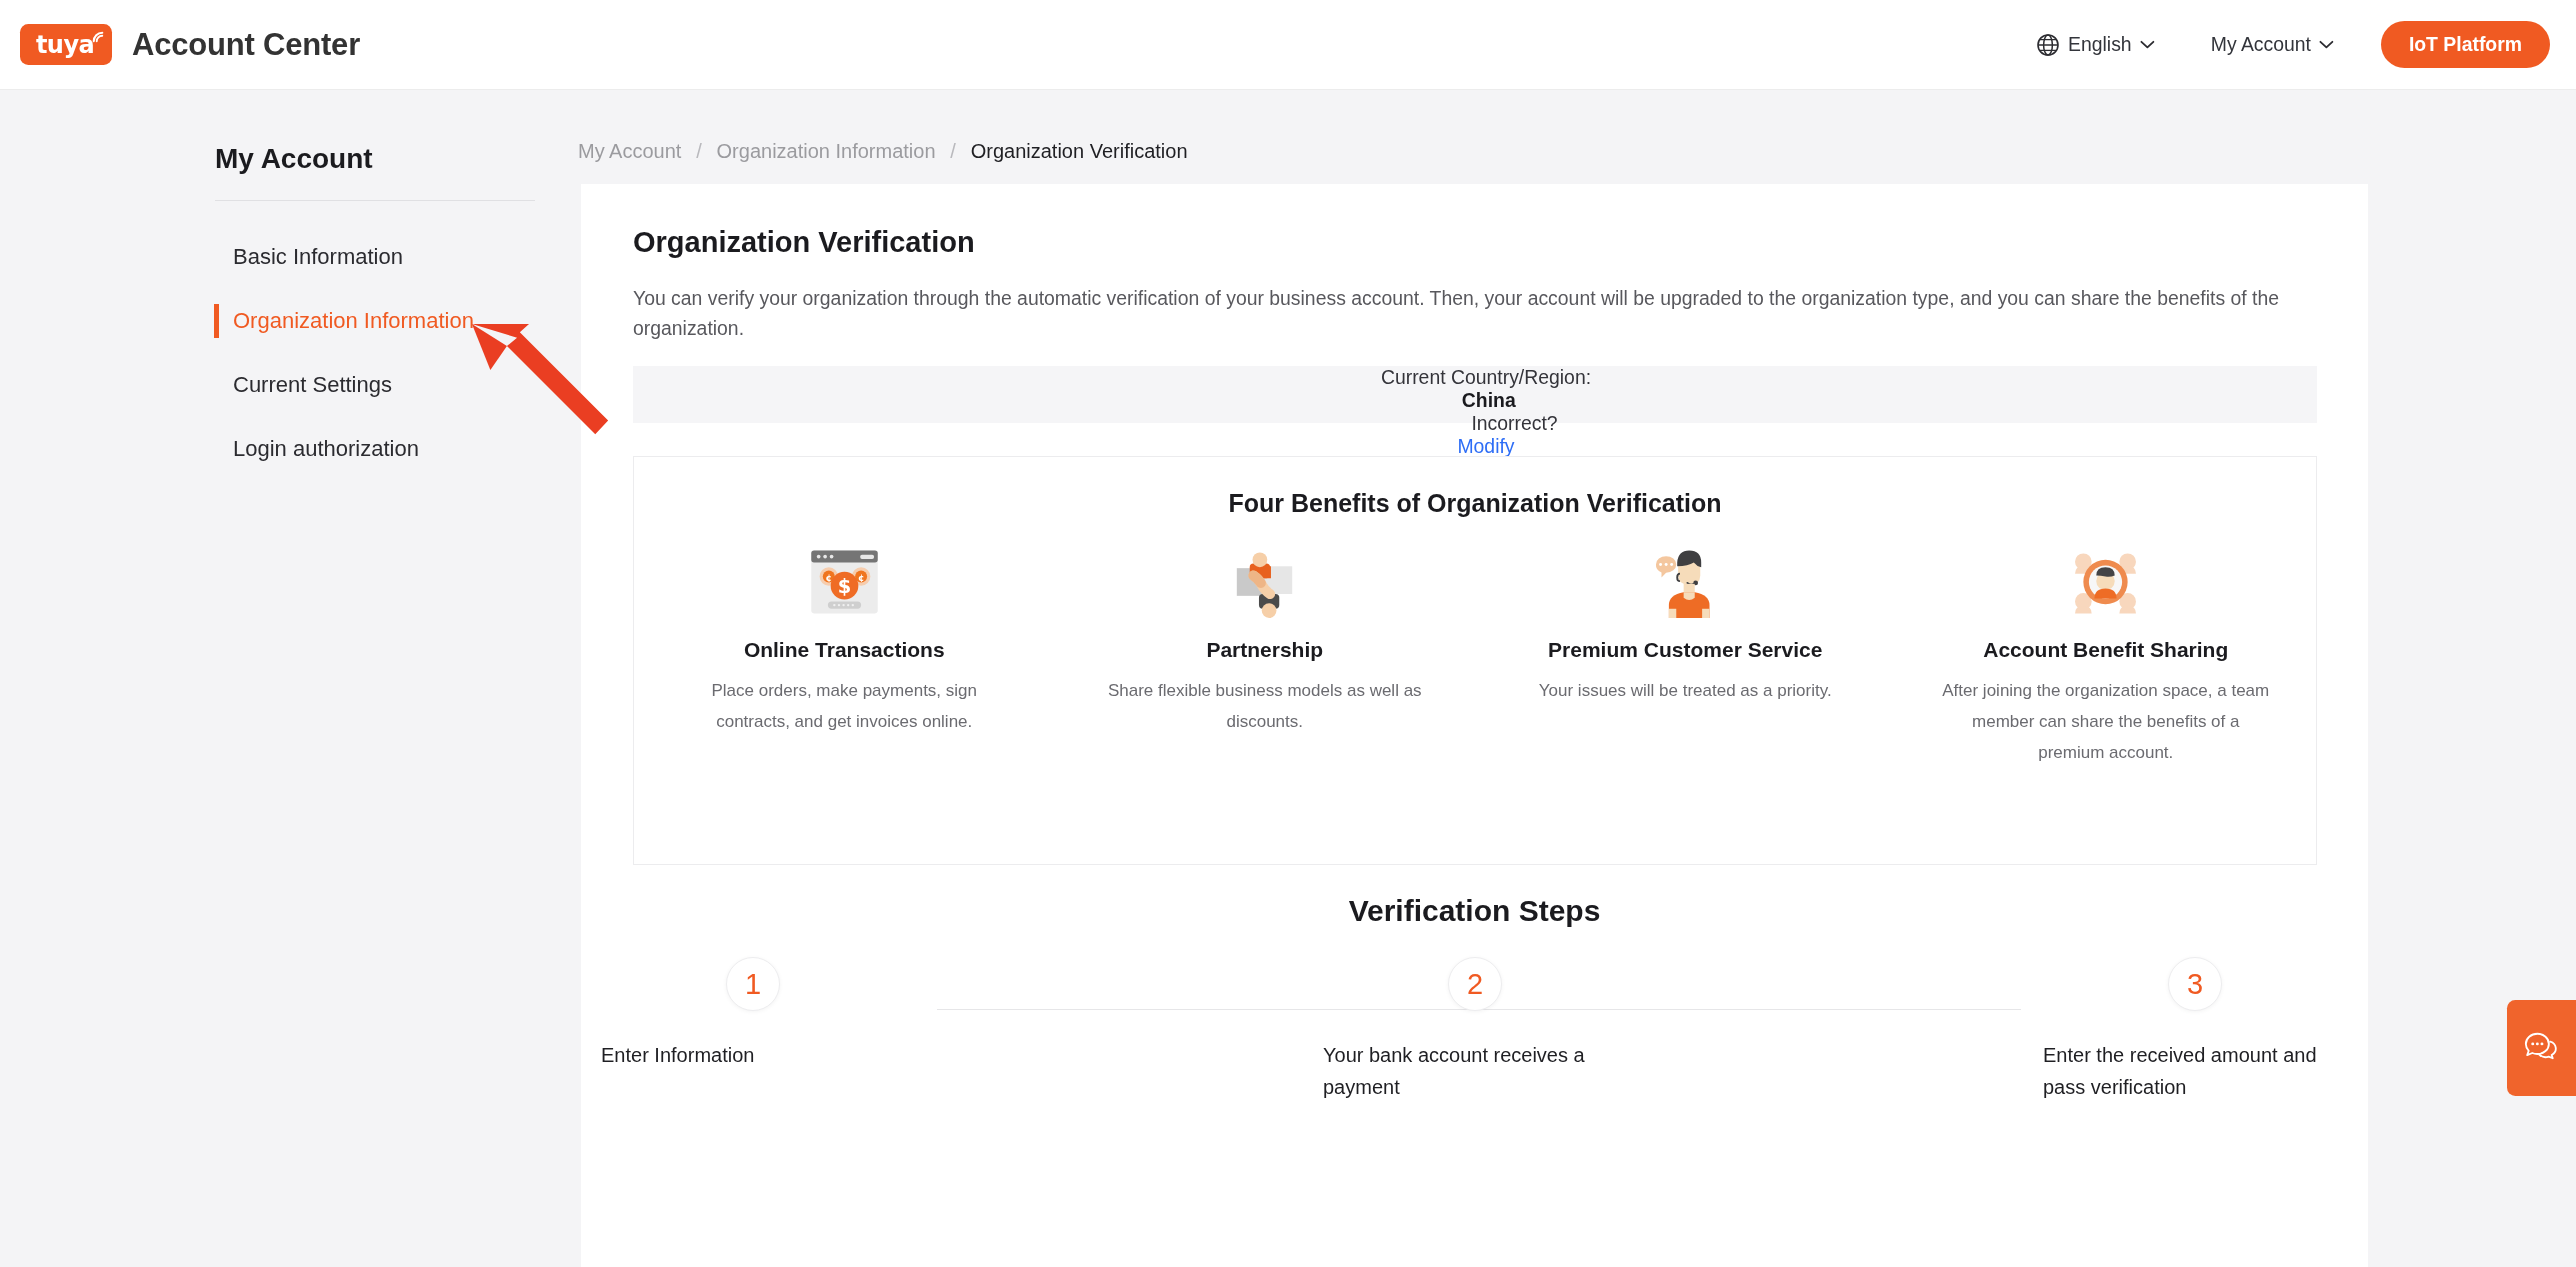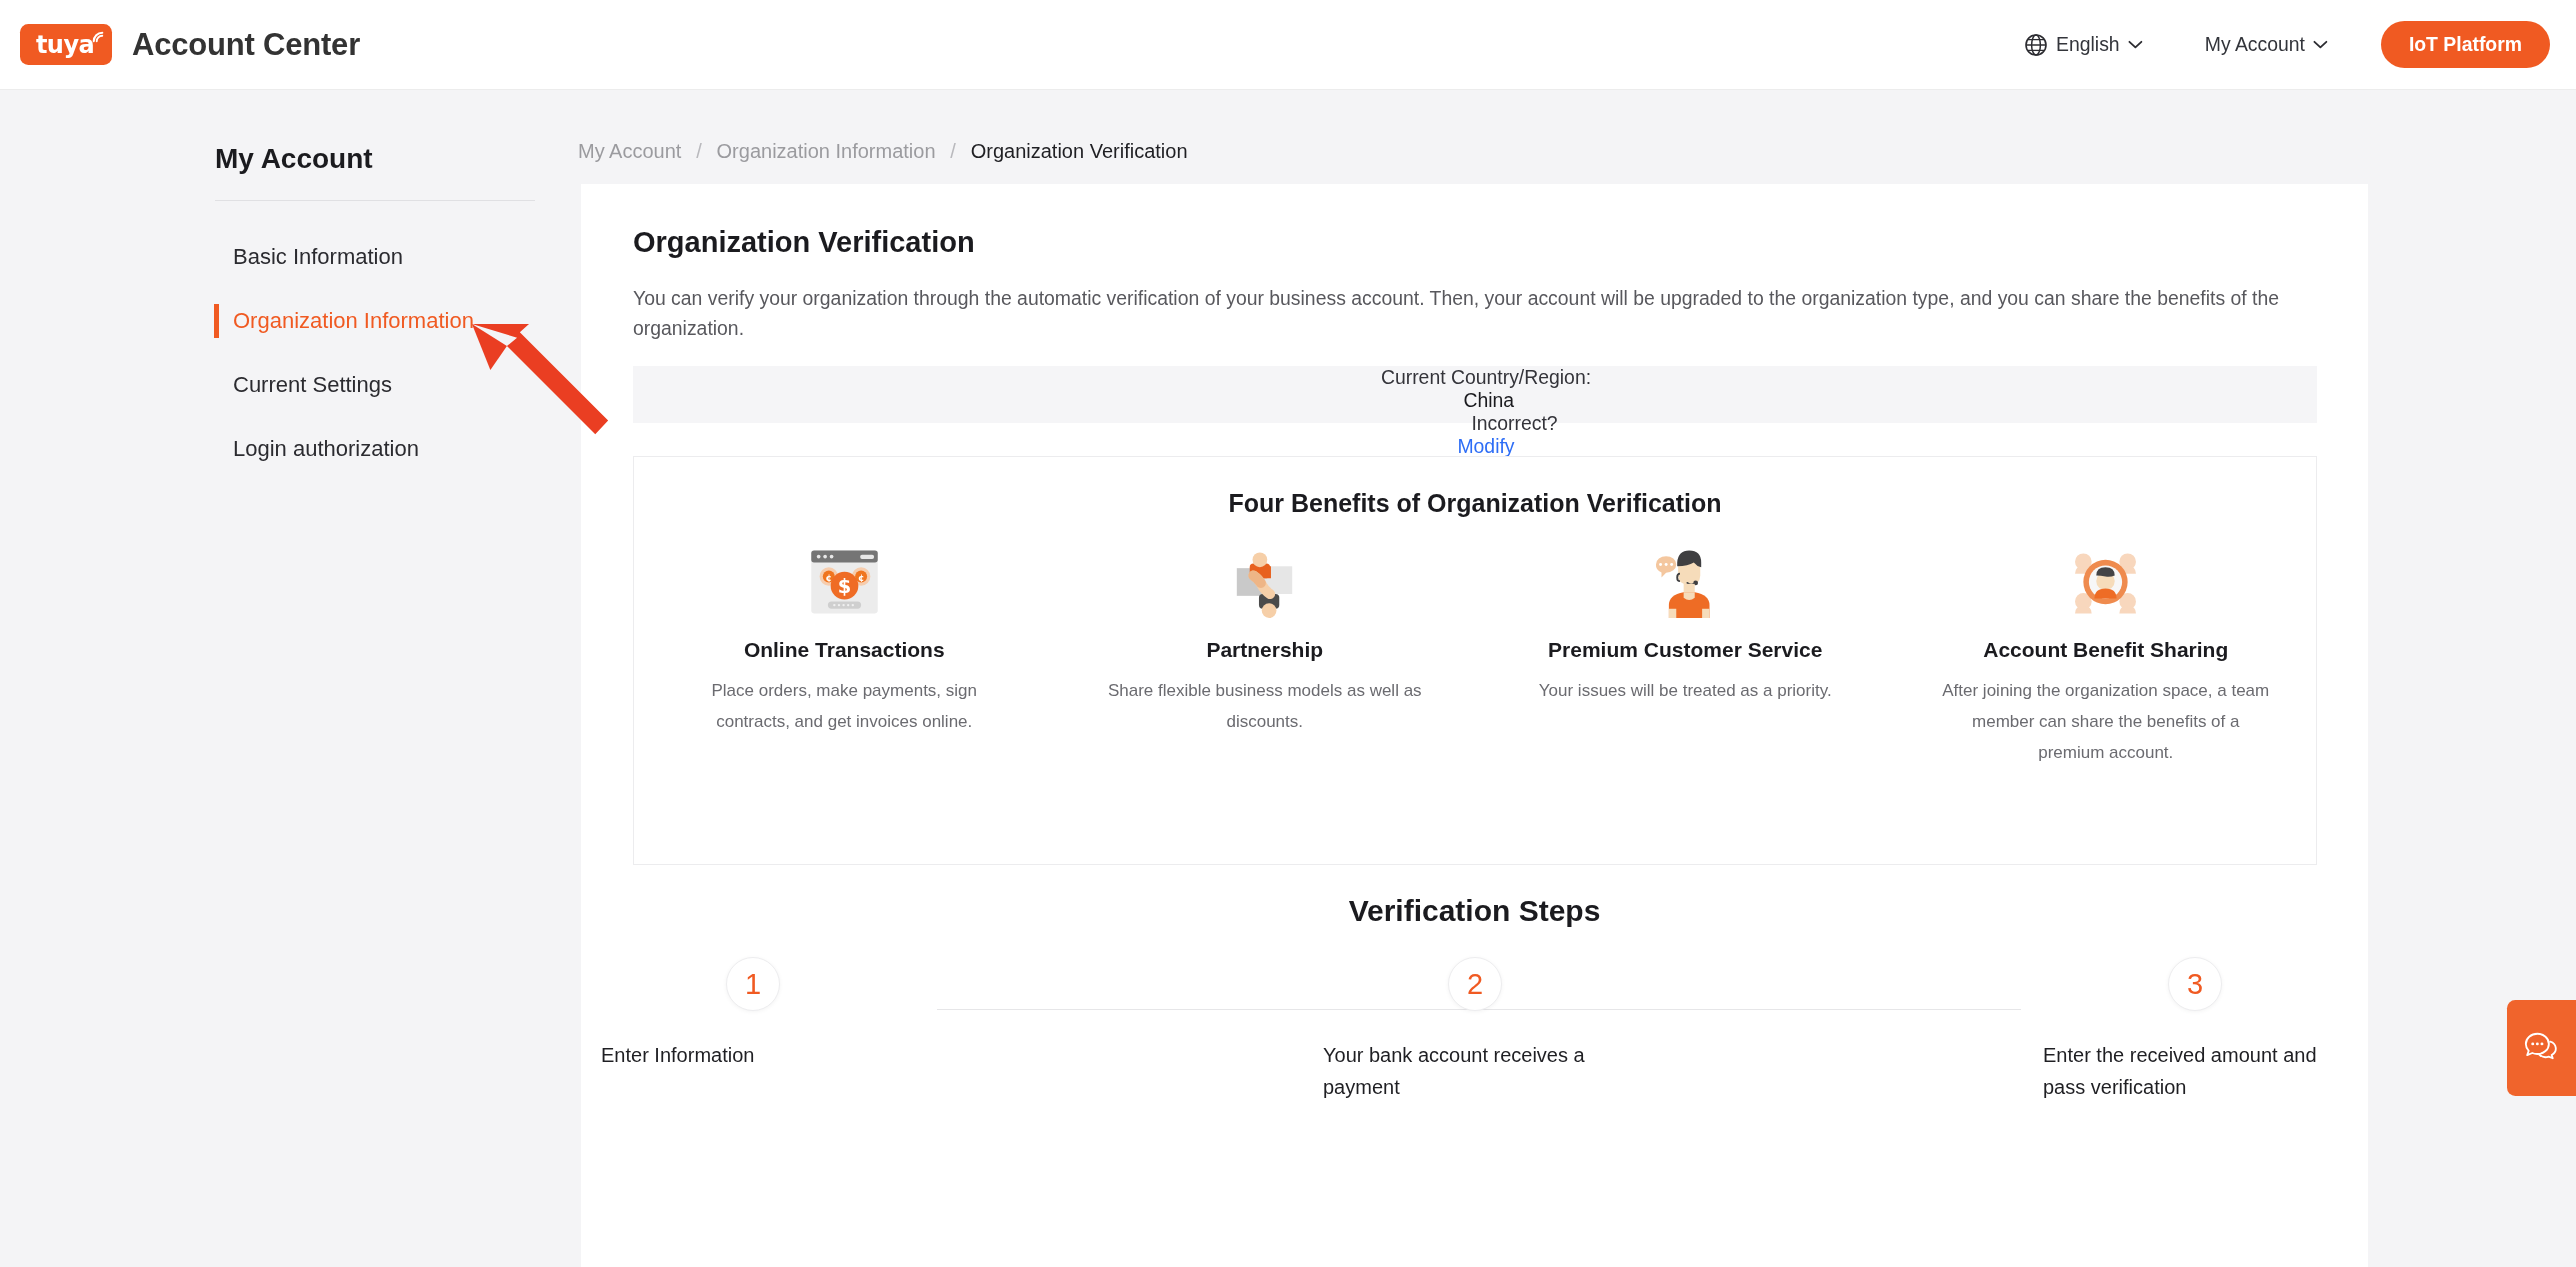--- a/index.html
+++ b/index.html
@@ -34,21 +34,21 @@
   .logo-arc {
     position: absolute; top: 6.5px; right: 8.3px;
     width: 12px; height: 12px;
   }
   .app-title {
     font-size: 31px; font-weight: 600; color: #333333;
     margin-left: 20px; letter-spacing: -0.2px;
   }
   .header-right {
     margin-left: auto; display: flex; align-items: center;
-    margin-right: 26px; gap: 14px; justify-content: space-between;
+    margin-right: 26px; gap: 8px; justify-content: space-between;
   }
   .hdr-item {
     display: flex; align-items: center; gap: 8.3px;
     font-size: 19.4px; color: #33353b; padding: 0 24px;
     cursor: pointer;
   }
   .globe-icon { width: 24px; height: 24px; display: block; }
   .chev { width: 14.8px; height: 9.2px; display: block; }
   .iot-btn {
     background: #f05a22; color: #ffffff;
@@ -104,21 +104,21 @@
   }
   .page-desc {
     margin: 25px 0 0 52px; width: 1661px;
     font-size: 19.4px; line-height: 29.5px; color: #58585d;
   }
   .country-bar {
     margin: 23px 0 0 52px; width: 1684px; height: 57px;
     background: #f5f5f7; display: flex; align-items: center;
     padding-left: 22px; font-size: 19.4px; color: #34343a; flex-direction: column;
   }
-  .country-val { font-weight: 400; margin-left: 5.5px; color: #1b1b1f; }
+  .country-val { font-weight: 700; margin-left: 5.5px; color: #1b1b1f; }
   .incorrect { margin-left: 57px; }
   .modify-link { color: #2d6df6; cursor: pointer; }
 
   .inner-card {
     position: absolute; left: 52px; top: 272px;
     width: 1684px; height: 409px;
     border: 0.9px solid #ececee; background: #fff;
   }
   .inner-title {
     text-align: center; font-size: 25px; font-weight: 600;

